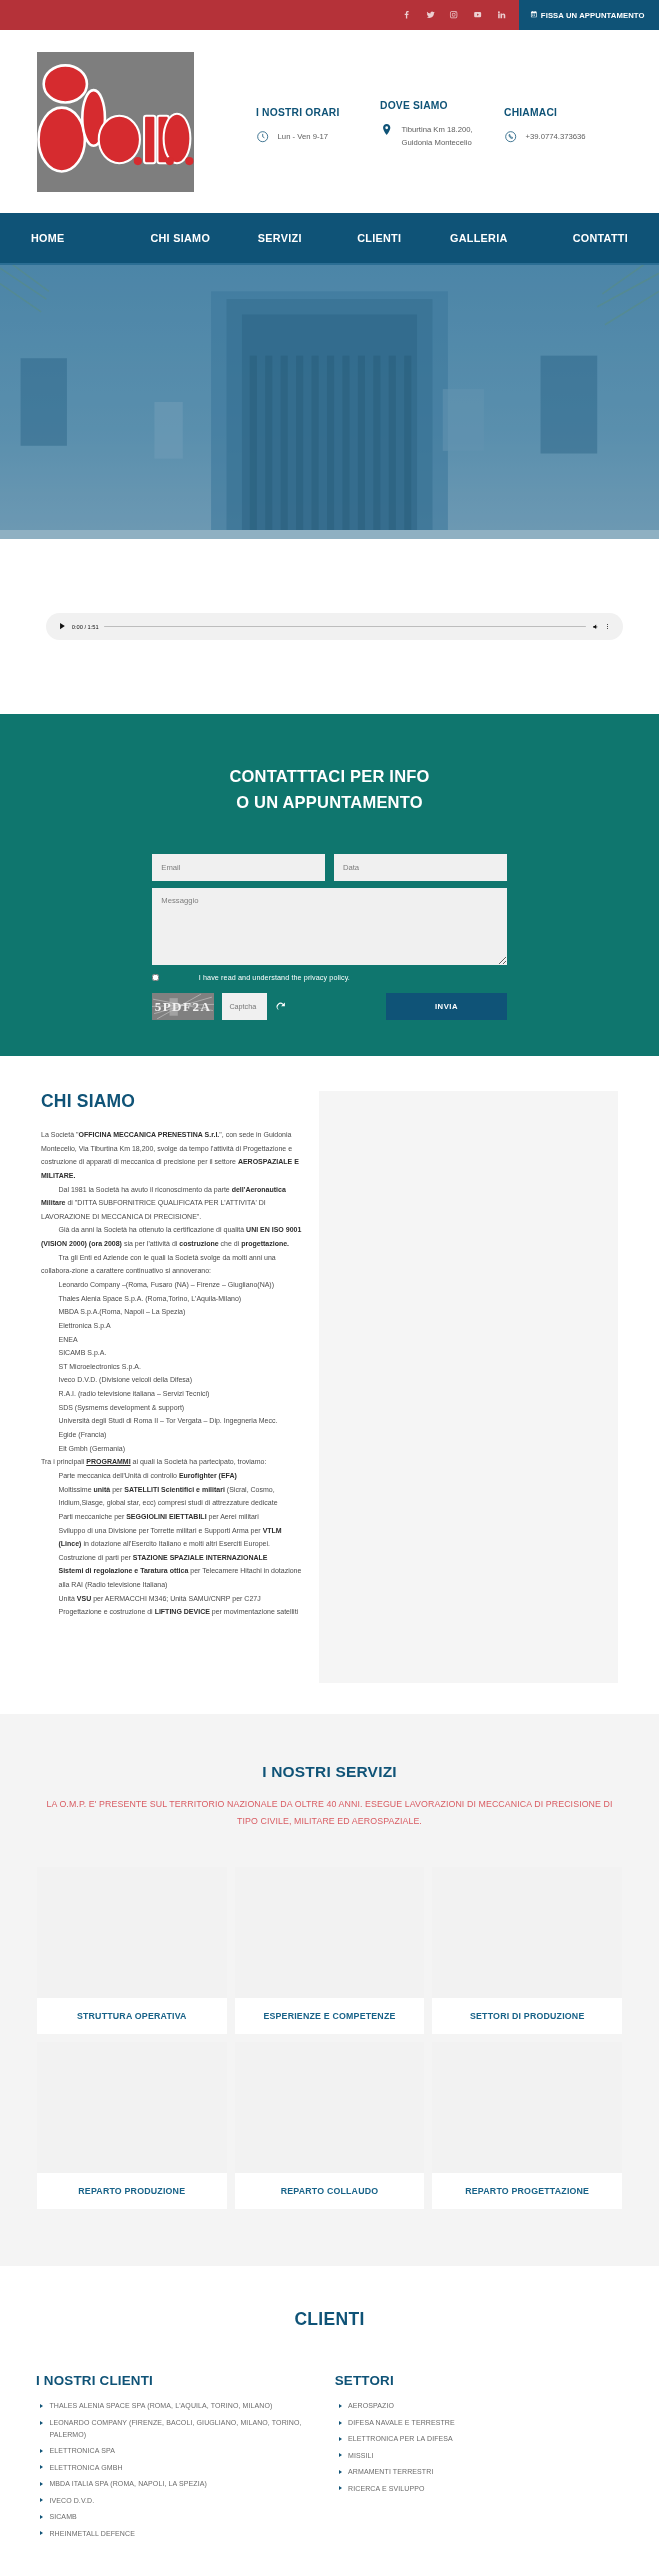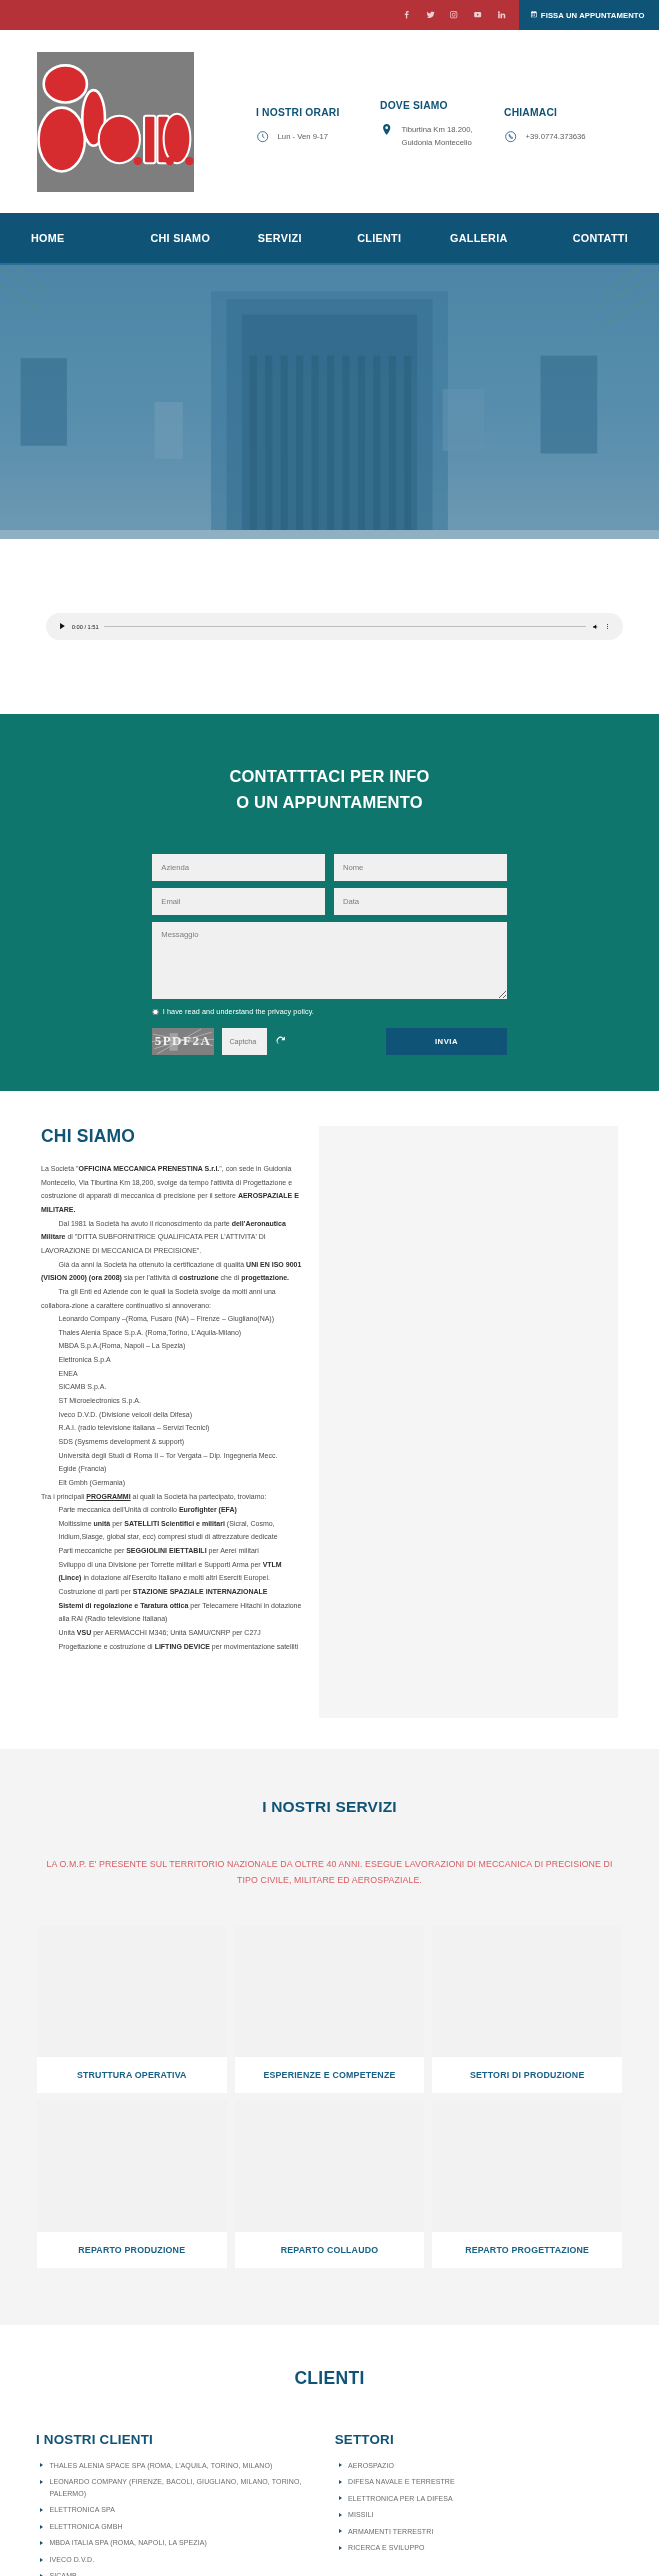--- a/index.html
+++ b/index.html
@@ -147,21 +147,21 @@
   }
   .f-input::placeholder { color: #7d7d7d; }
   .f-text {
     background: #f0f0f0; border: none; width: 100%; height: 77px;
     padding: 8.2px 9.3px; font-size: 7.7px; color: #666; resize: vertical;
     font-family: "Liberation Sans", sans-serif;
   }
   .f-text::placeholder { color: #7d7d7d; }
   .privacy-row { display: flex; align-items: center; gap: 4.1px; margin: 8.2px 0 11.3px; }
   .privacy-row input { width: 6.7px; height: 6.7px; }
-  .privacy-lbl { color: #fff; font-size: 7.2px; }
+  .privacy-lbl { color: #fff; font-size: 7.2px; margin-left: 36px; }
   .captcha-row { display: flex; align-items: center; gap: 8.2px; }
   .captcha-img {
     width: 62px; height: 27px; background: #808080;
     position: relative; overflow: hidden;
     display:flex;align-items:center;justify-content:center;
     font-size: 13px; font-weight: bold; color: #f2f2f2; letter-spacing: 1.5px;
     font-family: "Liberation Serif", serif;
   }
   .captcha-noise { position:absolute; inset:0; }
   .captcha-input {
@@ -192,21 +192,21 @@
   .chi-body b { color: #2d2d2d; }
   .chi-body u { text-decoration: underline; }
   .chi-right { flex: 1; padding-right: 41px; }
   .chi-imgbox { width: 100%; height: 592px; background: #f5f5f5; }
 
   
   .serv-sec { background: #f4f4f4; padding: 49px 0 57px; }
   .serv-h { text-align: center; color: #0f5377; font-size: 15.5px; font-weight: bold; letter-spacing: 0.2px;}
   .serv-sub {
     text-align: center; color: #d95c63; font-size: 8.8px;
-    line-height: 1.9; margin-top: 40px; padding: 0 36px;
+    line-height: 1.9; margin-top: 15px; padding: 0 36px;
   }
   .serv-grid {
     display: grid; grid-template-columns: repeat(3, 1fr);
     gap: 8.2px; padding: 37px 37px 0;
   }
   .serv-card { background: #f2f2f2; }
   .serv-img { height: 131px; background: #f2f2f2; }
   .serv-label {
     background: #fff; height: 36px;
     display: flex; align-items: center; justify-content: center;
@@ -405,24 +405,20 @@
         <span></span>
       </span>
   </div>
 </div>
 
 <div class="contact-sec">
   <div class="contact-title cond">CONTATTTACI PER  INFO</div>
   <div class="contact-title cond">O UN APPUNTAMENTO</div>
   <div class="form-wrap">
     <div class="form-row">
-      <input class="f-input" placeholder="Azienda" style="">
-      <input class="f-input" placeholder="Nome" style="">
-    </div>
-    <div class="form-row">
       <input class="f-input" placeholder="Email" style="">
       <input class="f-input" placeholder="Data" style="">
     </div>
     <div class="form-row">
       <textarea class="f-text" placeholder="Messaggio" style=""></textarea>
     </div>
     <div class="privacy-row">
       <input type="checkbox" style="">
       <span class="privacy-lbl cond">I have read and understand the privacy policy.</span>
     </div>

